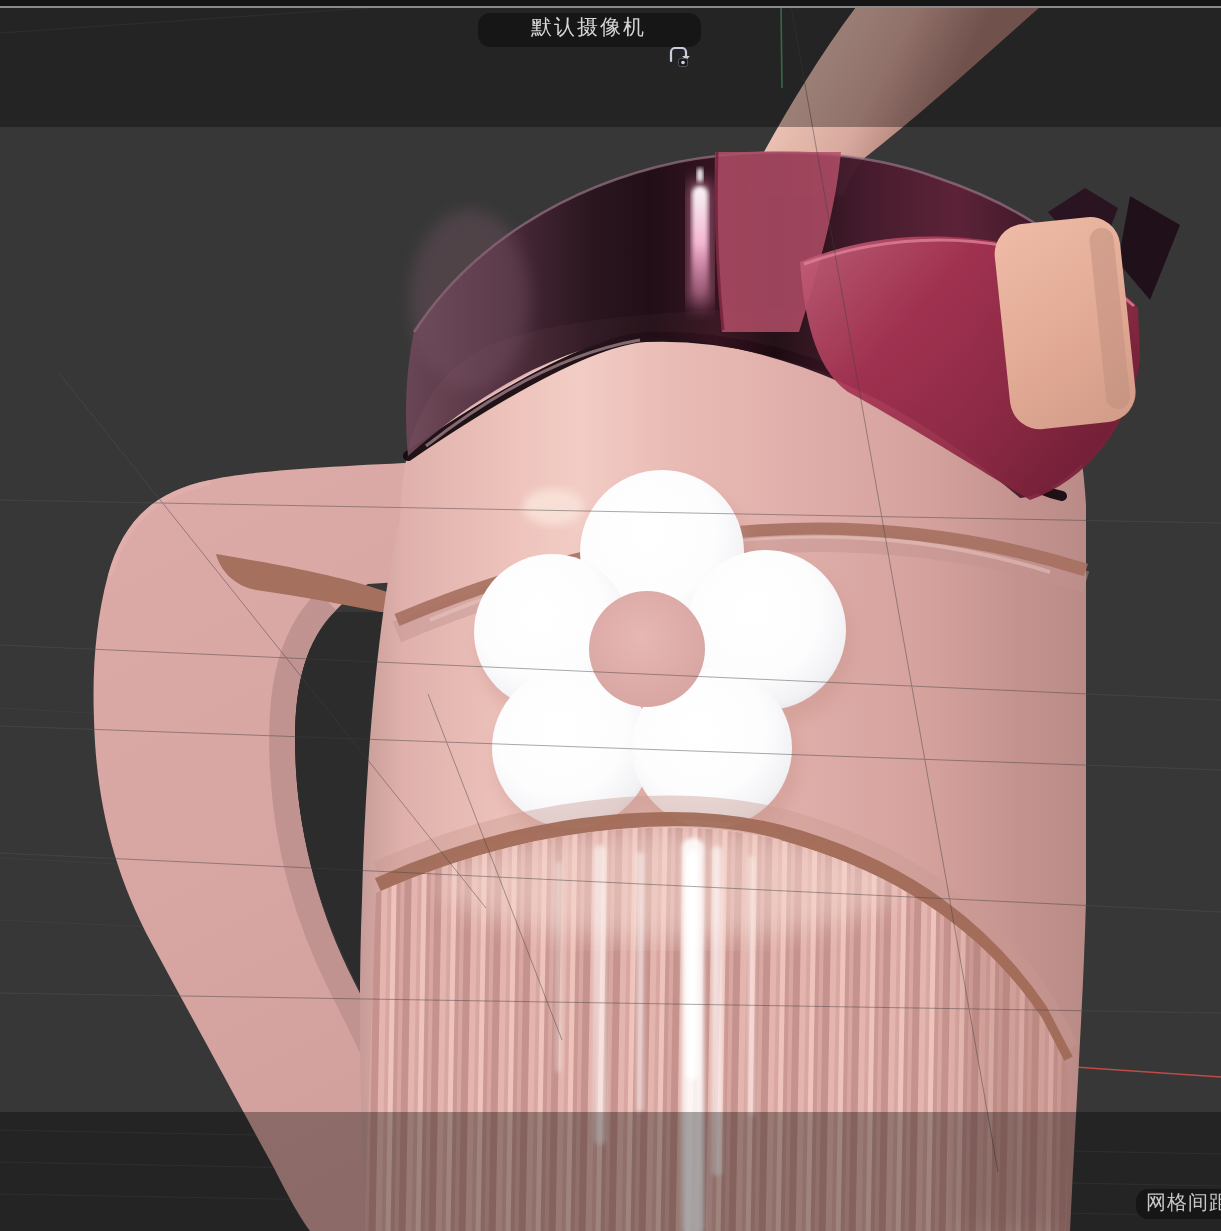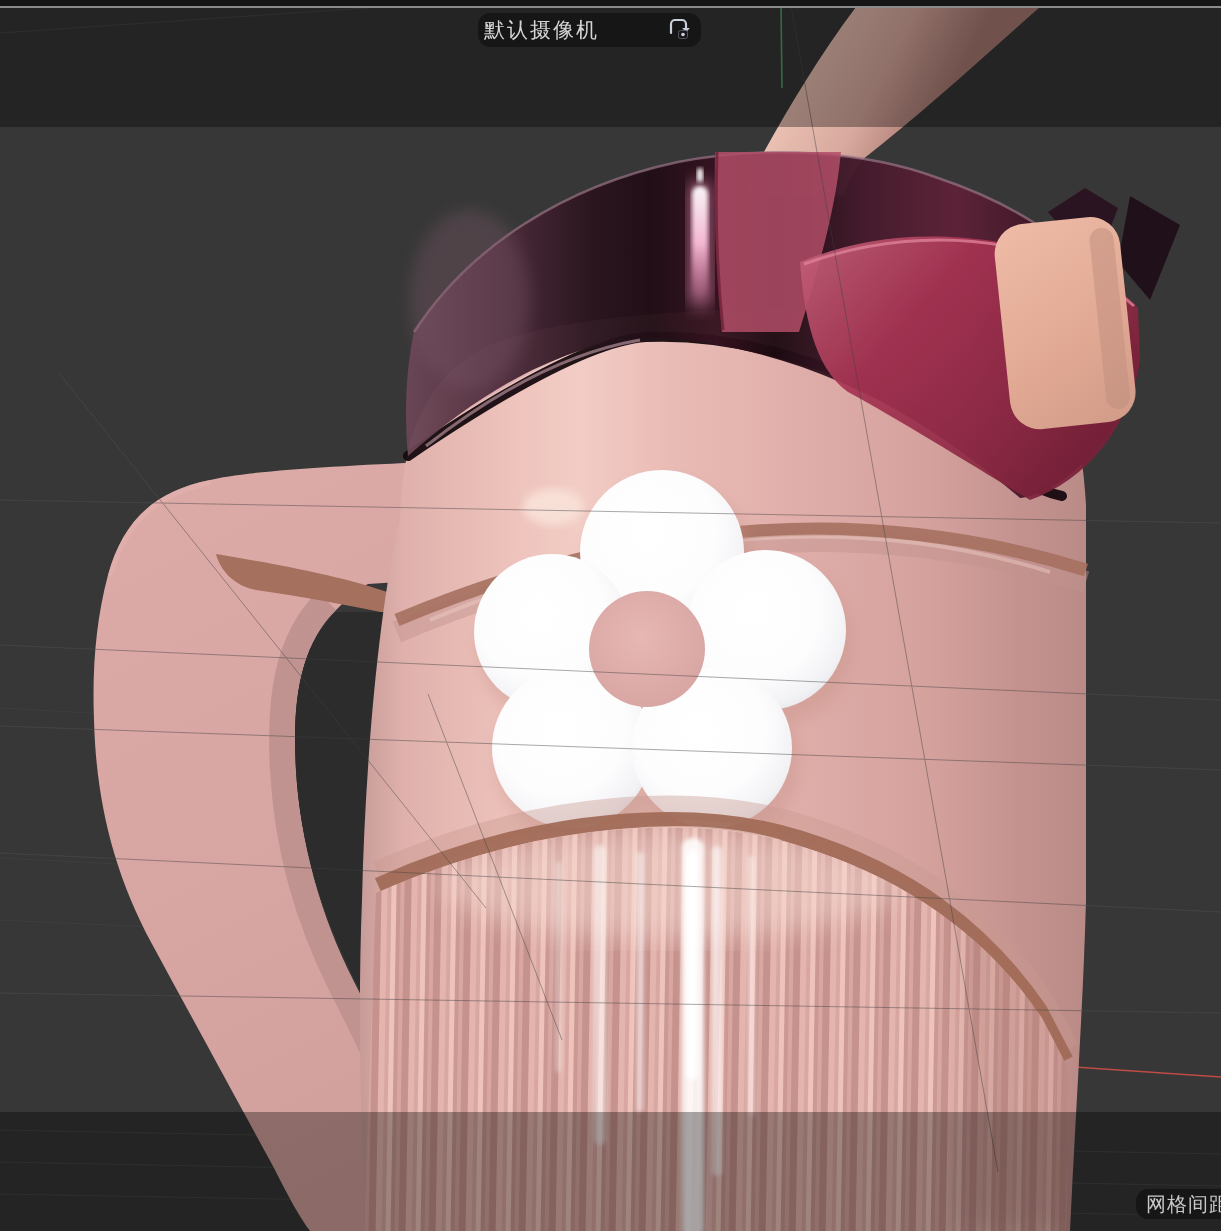--- a/index.html
+++ b/index.html
@@ -1,20 +1,20 @@
 <!DOCTYPE html>
 <html><head>
 <meta charset="utf-8">
 <style>
   html,body{margin:0;padding:0;background:#111;}
   #stage{position:relative;width:1221px;height:1231px;overflow:hidden;background:#373737;
          font-family:"Liberation Sans","DejaVu Sans",sans-serif;}
   #scene{position:absolute;left:0;top:0;}
   .hud{position:absolute;display:flex;align-items:center;background:rgba(21,21,21,.93);
-       color:#d6d6d6;border-radius:12px;}
+       color:#d6d6d6;border-radius:12px;flex-direction:column;}
   #camera-hud{left:478px;top:13px;width:209px;height:34px;padding:0 8px 0 6px;}
   #camera-hud .lbl{font-size:21px;letter-spacing:2px;white-space:nowrap;}
   #camera-hud .ico{margin-left:auto;}
   #grid-hud{left:1136px;top:1189px;height:30px;padding:0 10px;font-size:20px;
             letter-spacing:1px;white-space:nowrap;color:#c8c8c8;}
 </style>
 </head>
 <body>
 
 <div id="stage">

